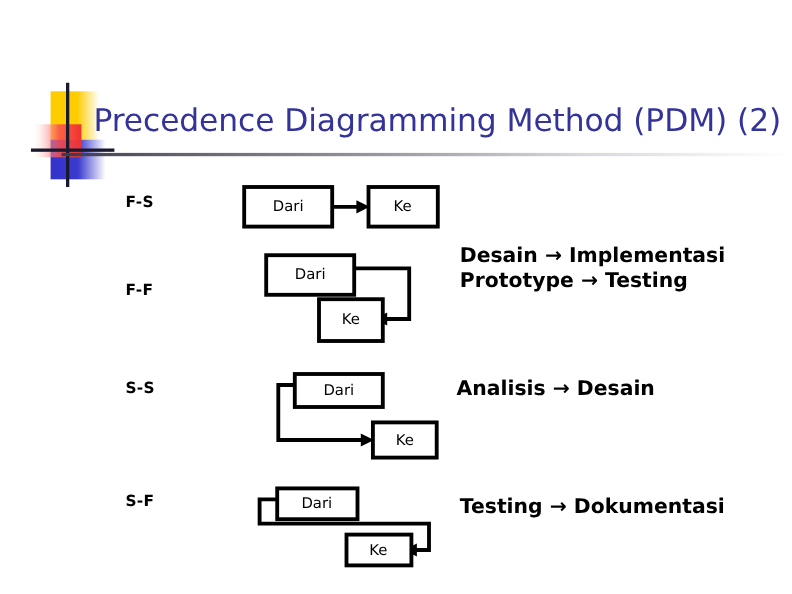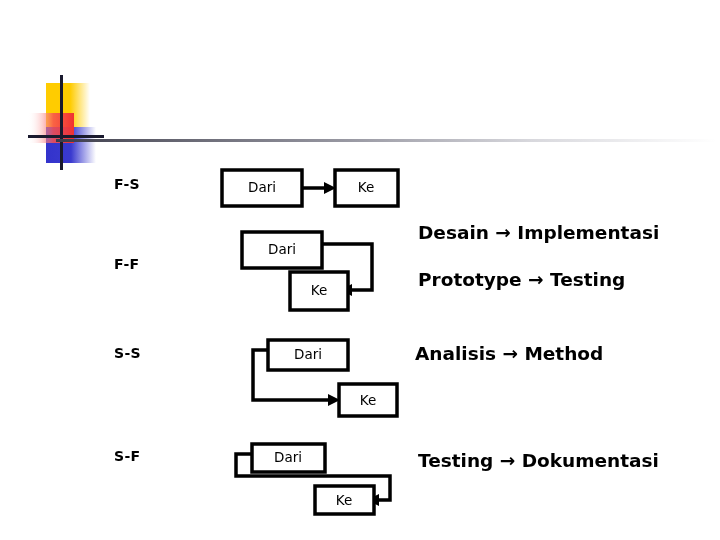--- a/index.html
+++ b/index.html
@@ -105,20 +105,21 @@
         <stop offset="100%" stop-color="#4040D0" stop-opacity="0"></stop>
       </linearGradient>
     </defs>
     <rect x="18" y="8" width="44" height="44" fill="url(#gradYellow)"></rect>
     <rect x="18" y="52" width="50" height="36" fill="url(#gradBlue)"></rect>
     <rect x="0" y="38" width="46" height="30" fill="url(#gradRed)"></rect>
     <rect x="32" y="0" width="3" height="95" fill="#1a1a2e"></rect>
     <rect x="0" y="60" width="76" height="3" fill="#1a1a2e"></rect>
   </svg>
 
+  <div id="page-title">Precedence Diagramming Method (PDM) (2)</div>
   <div id="title-rule"></div>
 </div>
 
 <div class="row-label" style="left:114px; top:176px;">F-S</div>
 
 <svg class="diagram-svg" style="left:218px; top:166px;" width="185" height="46" viewBox="0 0 185 46">
 
   <rect x="4" y="4" width="80" height="36" fill="#ffffff" stroke="#000000" stroke-width="3.5"></rect>
   <text class="box-label" x="44" y="22" text-anchor="middle" dominant-baseline="middle">Dari</text>
 
@@ -138,37 +139,37 @@
   <rect x="4" y="4" width="80" height="36" fill="#ffffff" stroke="#000000" stroke-width="3.5"></rect>
   <text class="box-label" x="44" y="22" text-anchor="middle" dominant-baseline="middle">Dari</text>
 
   <polyline points="84,16 134,16 134,62 110,62" fill="none" stroke="#000000" stroke-width="3.5"></polyline>
   <polygon points="102,62 114,56 114,68" fill="#000000"></polygon>
 
   <rect x="52" y="44" width="58" height="38" fill="#ffffff" stroke="#000000" stroke-width="3.5"></rect>
   <text class="box-label" x="81" y="63" text-anchor="middle" dominant-baseline="middle">Ke</text>
 </svg>
 
-<div class="row-text" style="left:418px; top:245px;margin-top:24px;">Prototype → Testing</div>
+<div class="row-text" style="left:418px; top:245px;">Prototype → Testing</div>
 
 <div class="row-label" style="left:114px; top:345px;">S-S</div>
 
 <svg class="diagram-svg" style="left:240px; top:336px;" width="160" height="86" viewBox="0 0 160 86">
 
   <rect x="28" y="4" width="80" height="30" fill="#ffffff" stroke="#000000" stroke-width="3.5"></rect>
   <text class="box-label" x="68" y="19" text-anchor="middle" dominant-baseline="middle">Dari</text>
 
   <polyline points="28,14 13,14 13,64 92,64" fill="none" stroke="#000000" stroke-width="3.5"></polyline>
   <polygon points="100,64 88,58 88,70" fill="#000000"></polygon>
 
   <rect x="99" y="48" width="58" height="32" fill="#ffffff" stroke="#000000" stroke-width="3.5"></rect>
   <text class="box-label" x="128" y="65" text-anchor="middle" dominant-baseline="middle">Ke</text>
 </svg>
 
-<div class="row-text" style="left:415px; top:343px;">Analisis → Method</div>
+<div class="row-text" style="left:415px; top:343px;">Analisis → Desain</div>
 
 <div class="row-label" style="left:114px; top:448px;">S-F</div>
 
 <svg class="diagram-svg" style="left:215px; top:440px;" width="190" height="85" viewBox="0 0 190 85">
 
   <rect x="37" y="4" width="73" height="28" fill="#ffffff" stroke="#000000" stroke-width="3.5"></rect>
   <text class="box-label" x="73" y="18" text-anchor="middle" dominant-baseline="middle">Dari</text>
 
   <polyline points="37,14 21,14 21,36 175,36 175,60 160,60" fill="none" stroke="#000000" stroke-width="3.5"></polyline>
   <polygon points="152,60 164,54 164,66" fill="#000000"></polygon>

